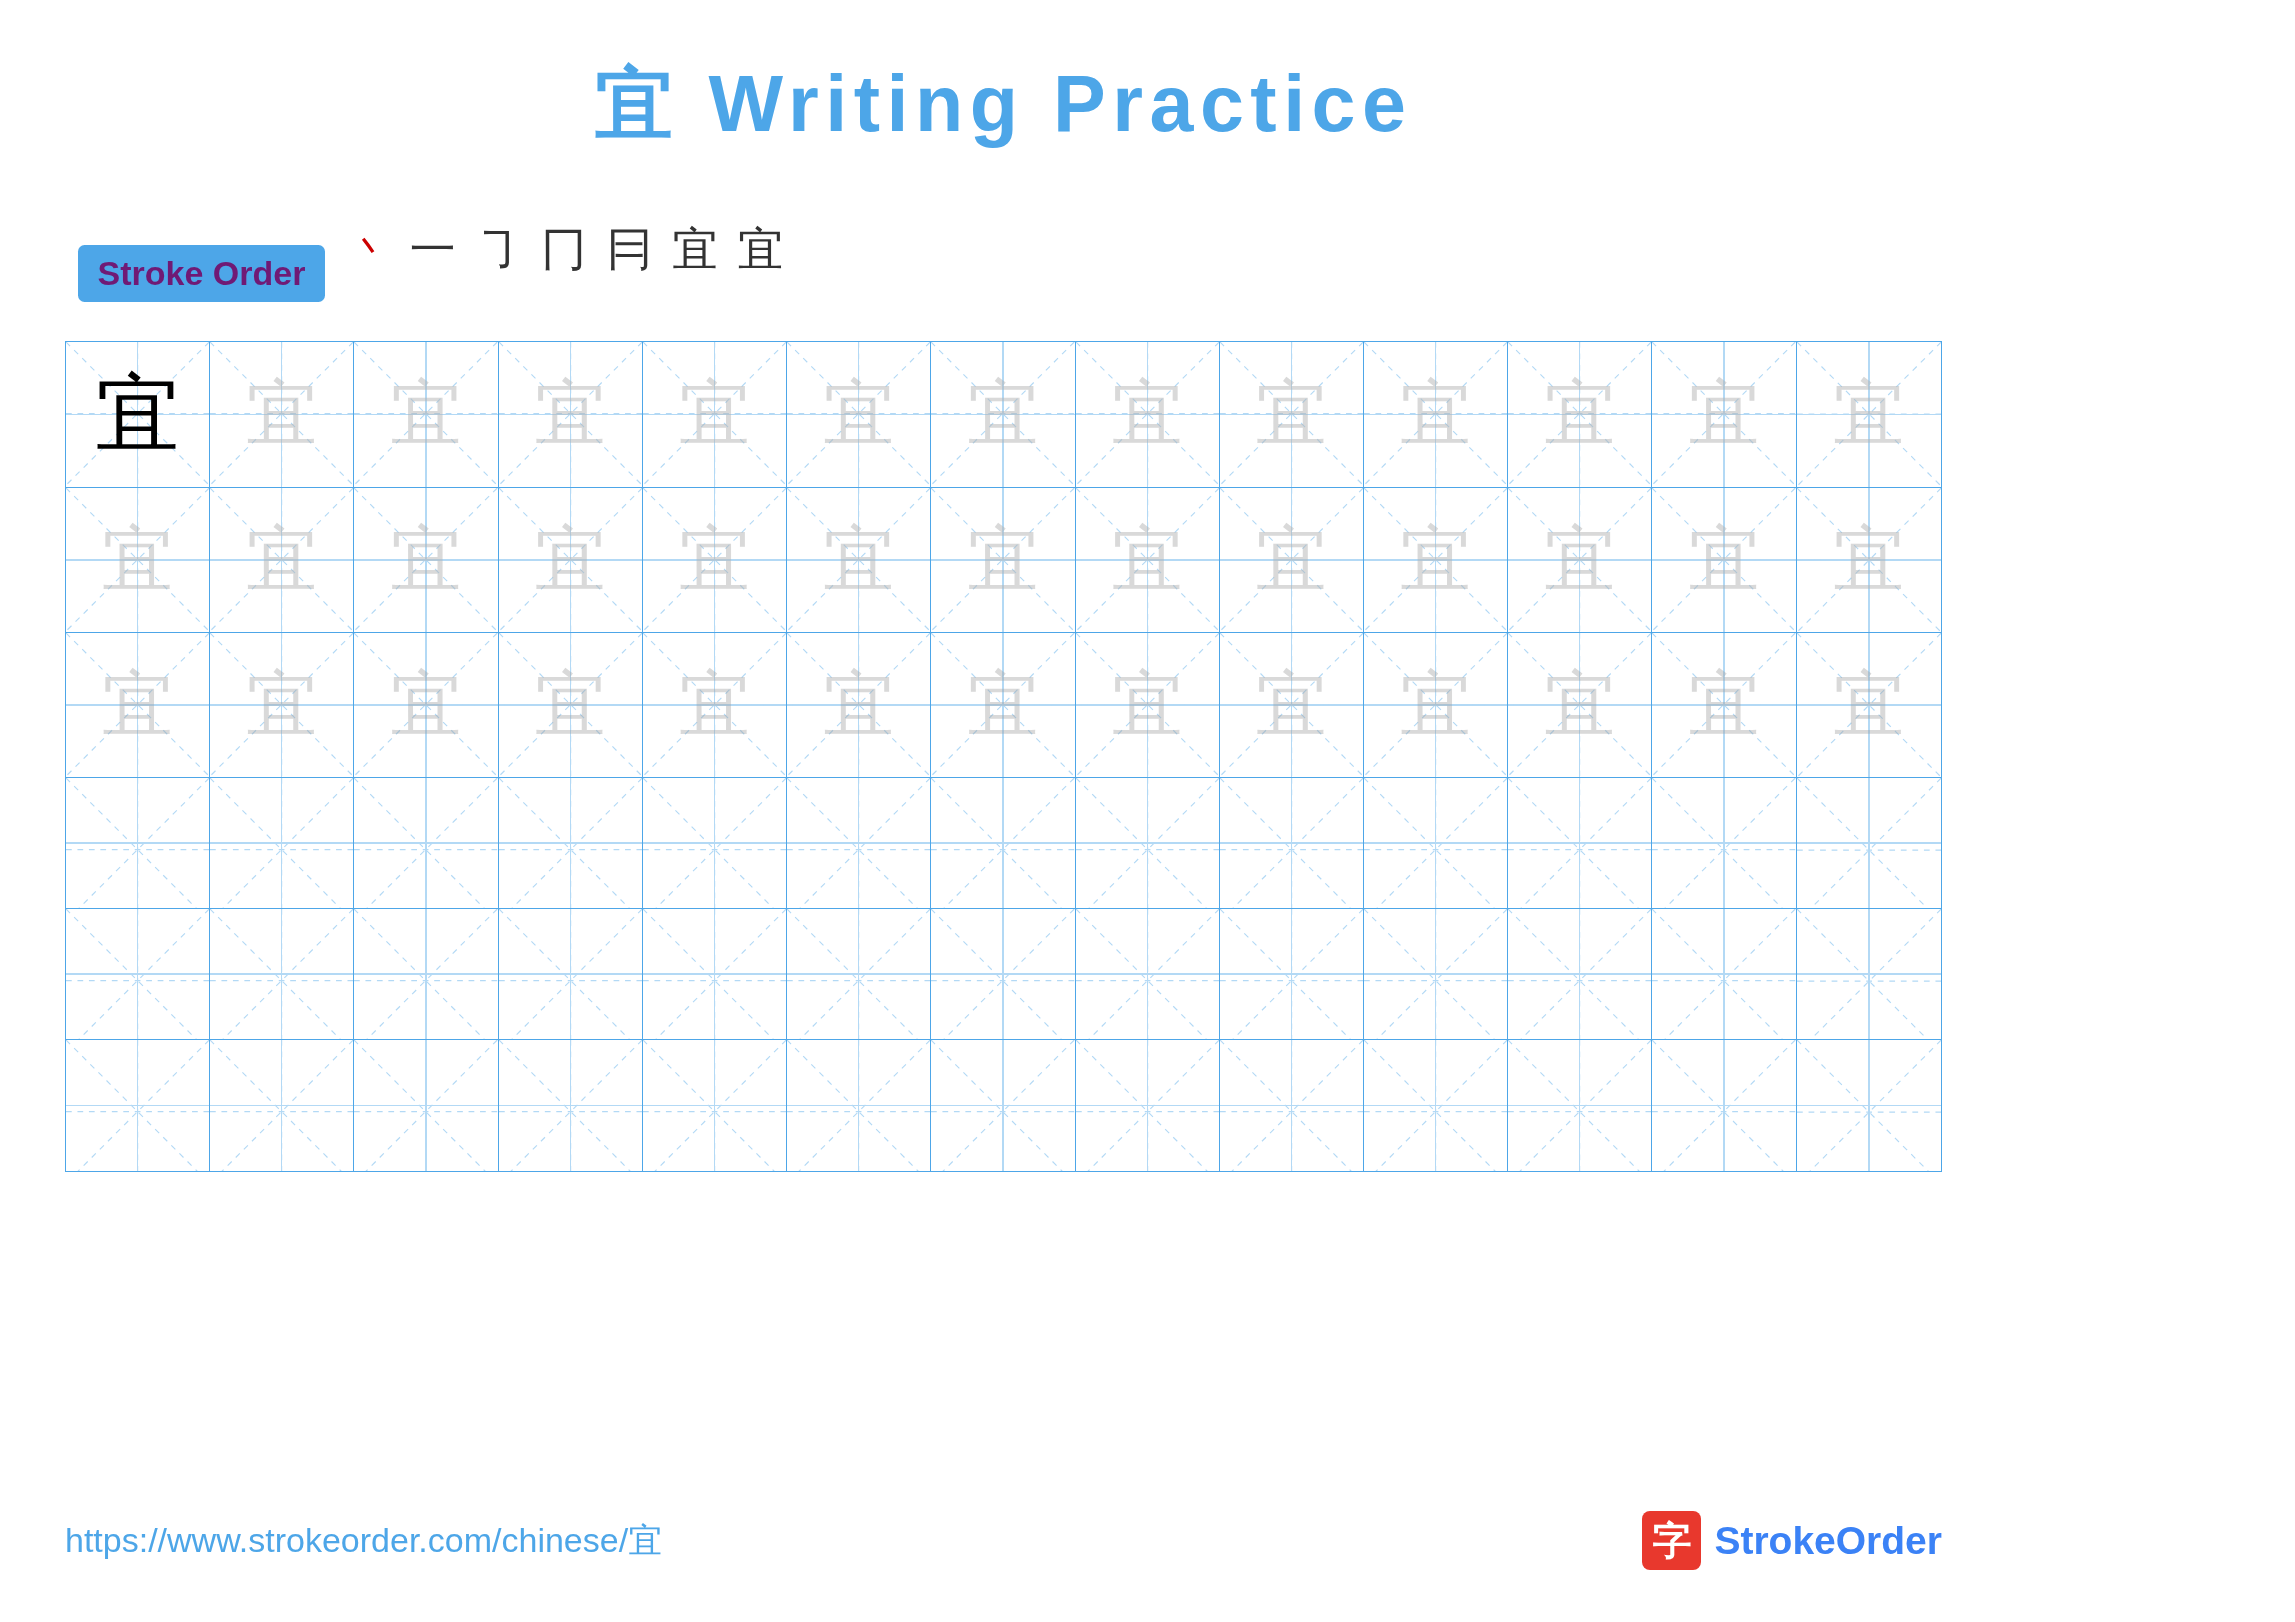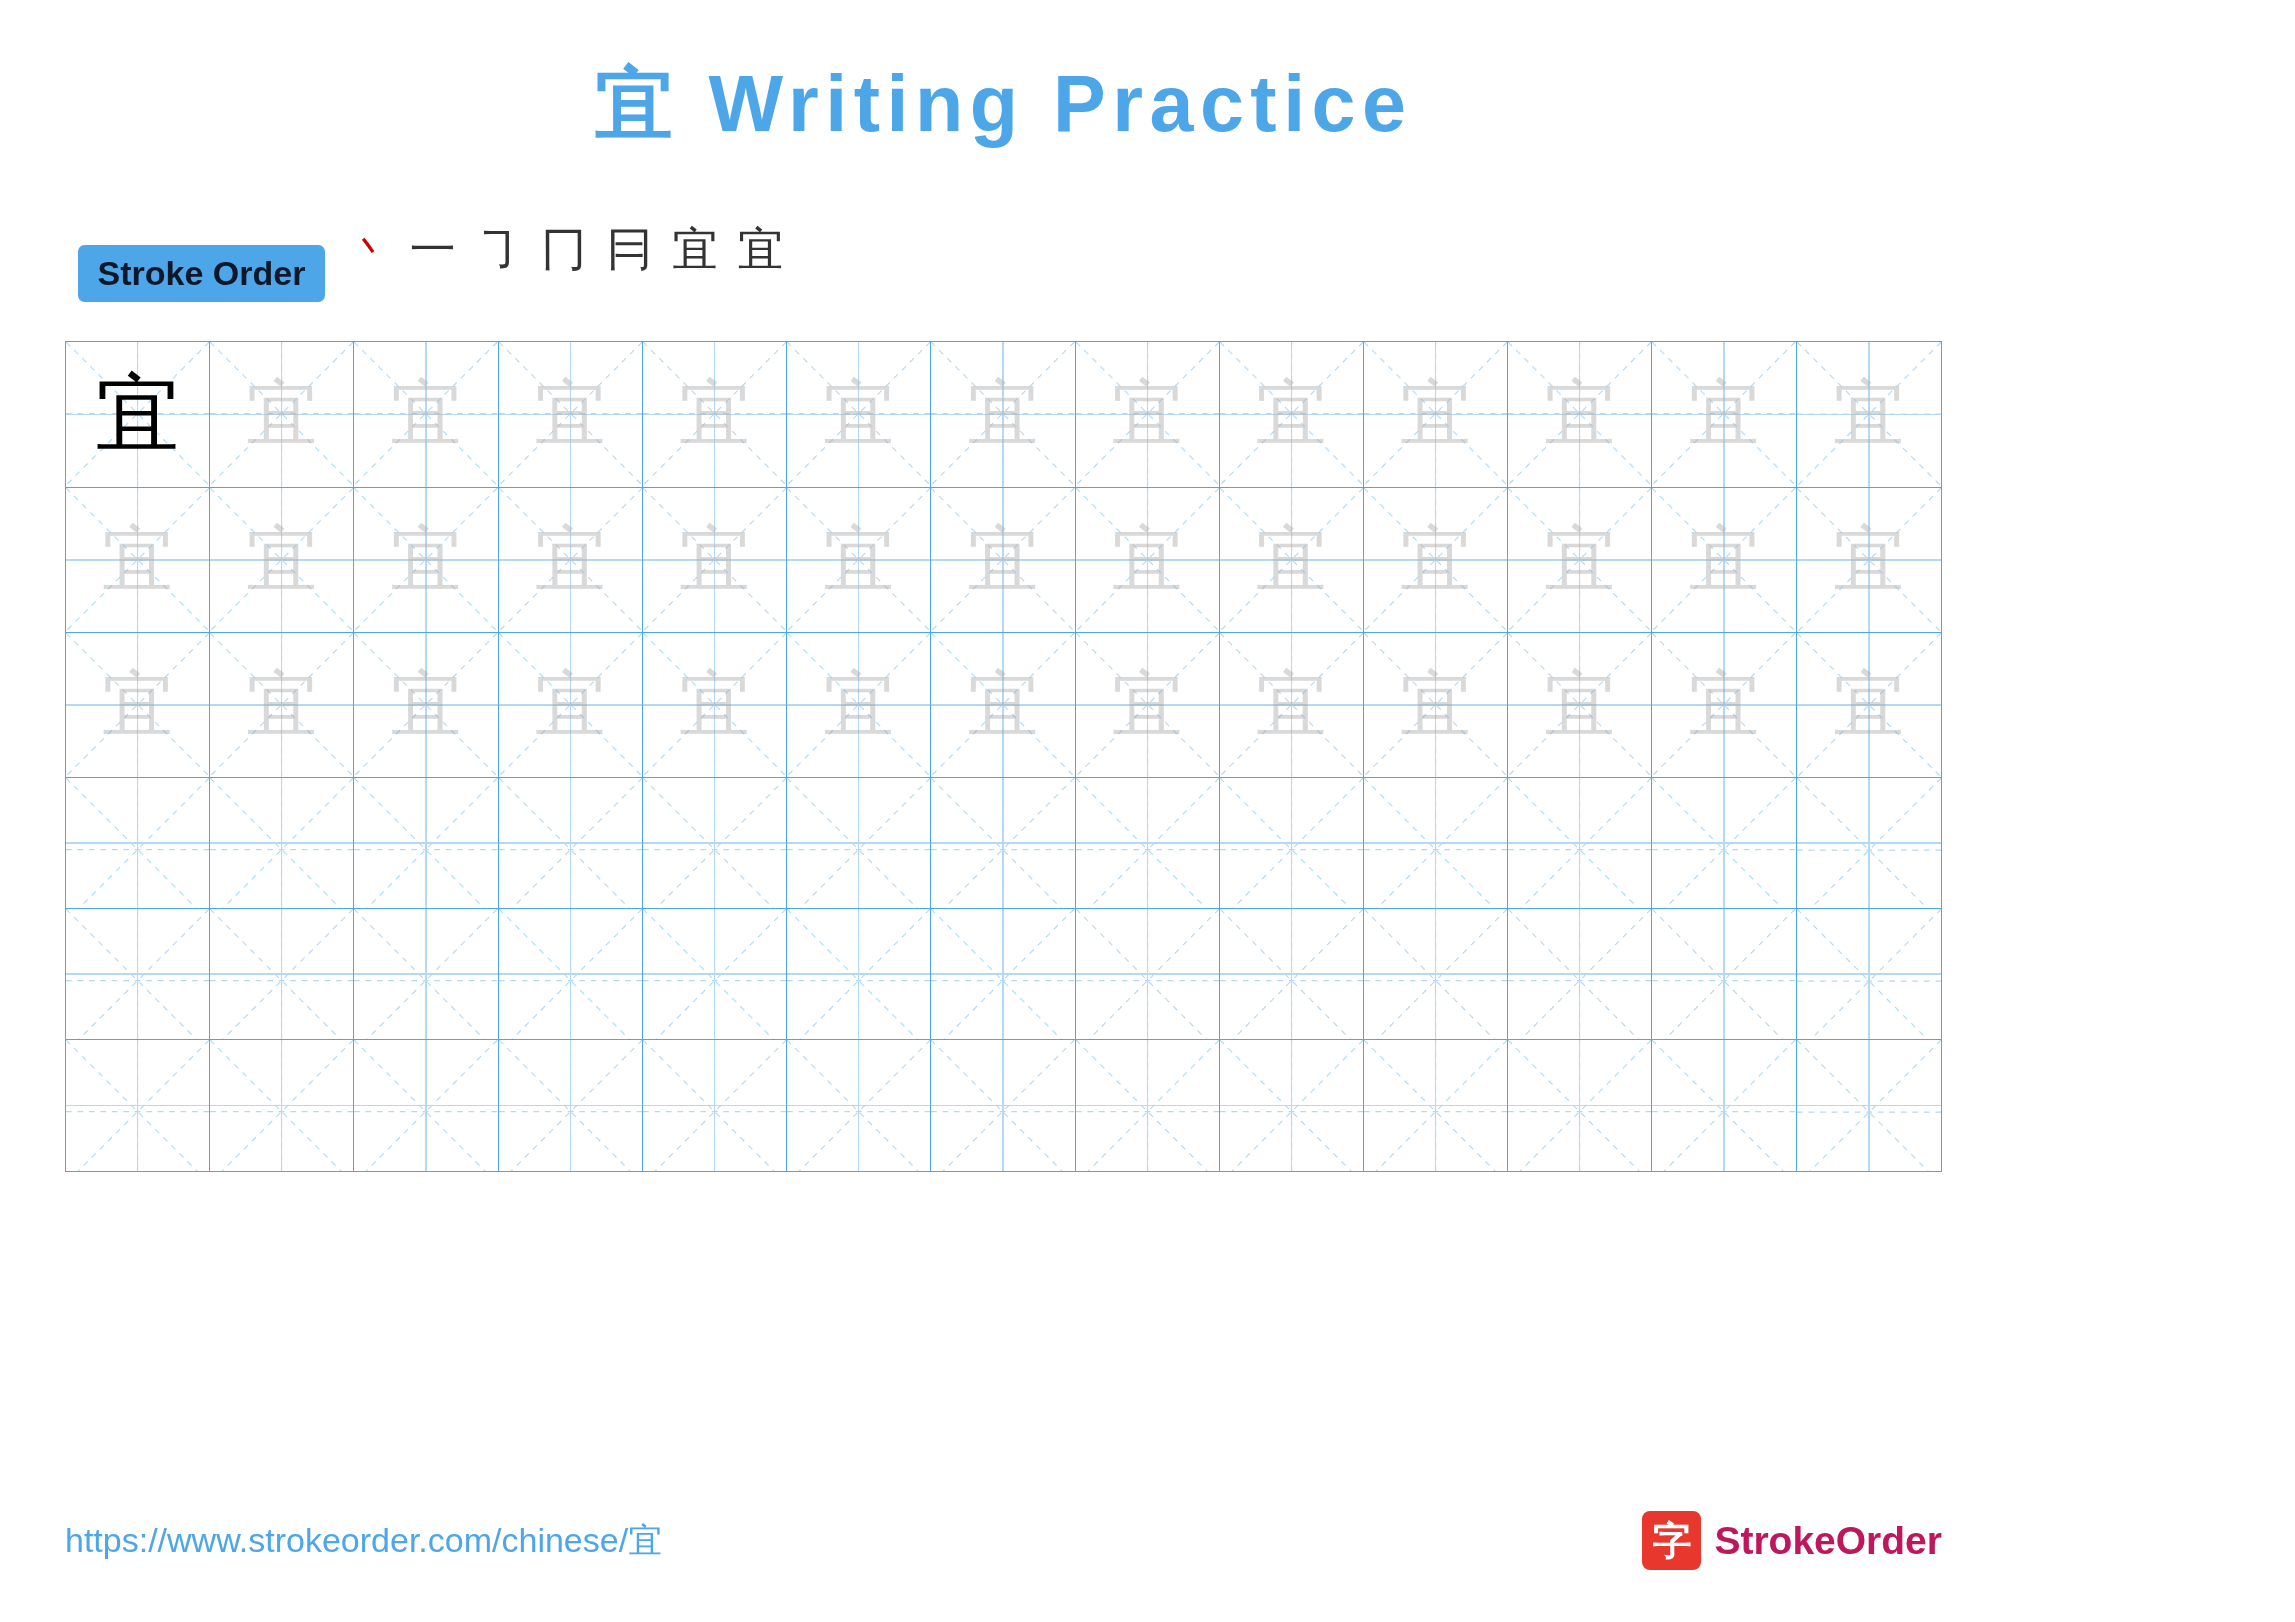--- a/index.html
+++ b/index.html
@@ -34,21 +34,21 @@
     .stroke-order-row {
       display: flex;
       align-items: center;
       gap: 26px;
       margin-bottom: 39px;
       padding-left: 13px;
     }
 
     .stroke-order-badge {
       background: #4da6e8;
-      color: #0f172a;
+      color: #701a75;
       font-size: 34px;
       font-weight: bold;
       padding: 9.2px 19.6px;
       border-radius: 6.5px;
       white-space: nowrap;
       margin-top: 48px;
     }
 
     .stroke-sequence {
       display: flex;
@@ -165,21 +165,21 @@
       justify-content: center;
       color: #fff;
       font-size: 39px;
       font-weight: bold;
       font-family: serif;
     }
 
     .logo-text {
       font-size: 39px;
       font-weight: bold;
-      color: #be185d;
+      color: #3b82f6;
     }
 
     
     .stroke-dot { color: #cc0000; font-size: 39px; }
     .stroke-step { color: #333; font-size: 46px; font-family: serif; }
   </style>
 </head>
 <body>
 
 <div class="page">

